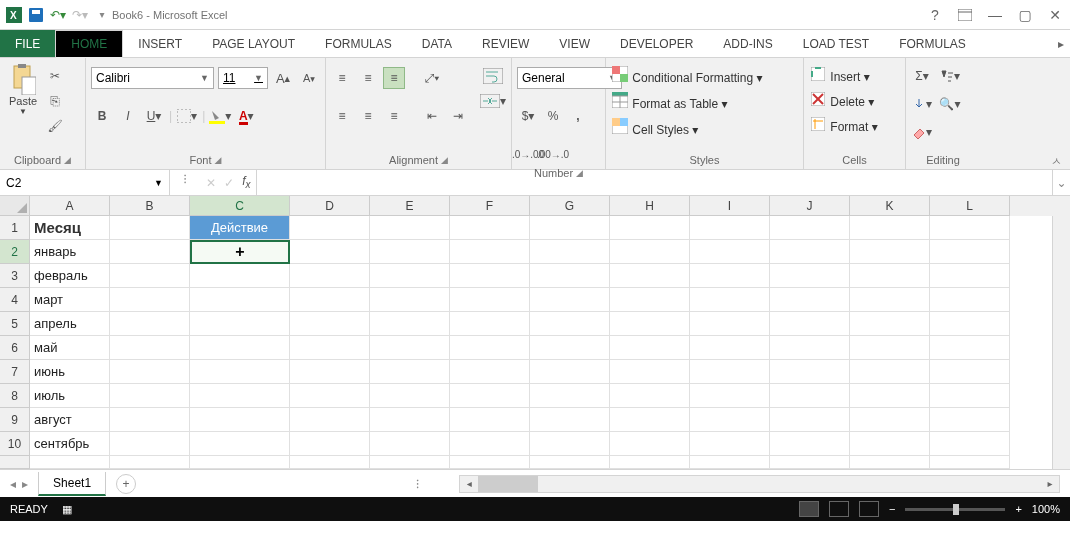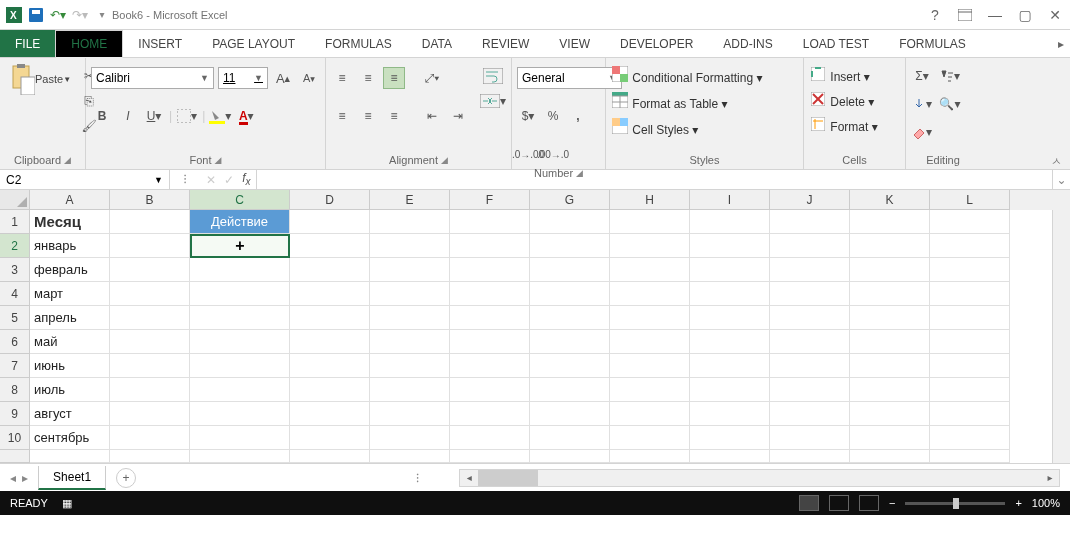--- a/index.html
+++ b/index.html
@@ -12,27 +12,27 @@
 .wincontrols span { width: 22px; height: 22px; display: flex; align-items: center; justify-content: center; color: #666; cursor: pointer; font-size: 14px; }
 .tabs { height: 28px; background: #fff; display: flex; align-items: stretch; border-bottom: 1px solid #d4d4d4; }
 .tab { padding: 0 15px; display: flex; align-items: center; color: #444; font-size: 12px; cursor: pointer; text-align: right; }
 .tab.file { background: #217346; color: #fff; }
 .tab.active { background: #000000; color: #217346; border-top: 1px solid #d4d4d4; border-left: 1px solid #d4d4d4; border-right: 1px solid #d4d4d4; border-bottom: 1px solid #f1f1f1; margin-bottom: -1px; }
 .ribbon { height: 112px; background: #f1f1f1; display: flex; border-bottom: 1px solid #d4d4d4; }
 .group { border-right: 1px solid #d4d4d4; display: flex; flex-direction: column; padding: 3px 5px; }
 .group-content { flex: 1; display: flex; align-items: flex-start; gap: 3px; }
 .group-label { text-align: center; font-size: 11px; color: #666; display: flex; justify-content: center; align-items: center; gap: 3px; padding-top:2px;}
 .launcher { font-size: 9px; color: #888; cursor: pointer; }
-.btn-lg { display: flex; flex-direction: row; align-items: center; justify-content: center; padding: 2px 4px; cursor: pointer; font-size: 11px; color:#444; }
+.btn-lg { display: flex; flex-direction: column; align-items: center; justify-content: center; padding: 2px 4px; cursor: pointer; font-size: 11px; color:#444; }
 .btn-sm { width: 22px; height: 22px; display: flex; align-items: center; justify-content: center; cursor: pointer; color:#555;}
 .btn-row { display: flex; }
 .font-box { display: flex; flex-direction: column; gap: 16px; padding-top:6px;}
 .combo { height: 22px; border: 1px solid #ababab; background: #fff; display: flex; align-items: center; padding: 0 4px; font-size: 12px; }
 .combo .dd { margin-left: auto; font-size: 9px; color: #666; }
-.formula-bar { height: 20px; display: flex; border-bottom: 1px solid #d4d4d4; }
+.formula-bar { height: 26px; display: flex; border-bottom: 1px solid #d4d4d4; }
 .namebox { width: 170px; border-right: 1px solid #d4d4d4; display: flex; align-items: center; padding: 0 6px; background: #fff; }
 .namebox .dd { margin-left: auto; font-size: 9px; }
 .fbar-btns { display: flex; align-items: center; padding: 0 6px; gap: 8px; border-right: 1px solid #d4d4d4; color: #ccc; }
 .fbar-input { flex: 1; padding: 0 6px; display: flex; align-items: center; }
 .grid-area { position: relative; height: 273px; overflow: hidden; }
 .grid-headrow { display: flex; height: 20px; background: #f0f0f0; }
 .corner { width: 30px; border-right: 1px solid #ccc; border-bottom: 1px solid #ccc; background:#e8e8e8; position:relative;}
 .corner::after{content:"";position:absolute;right:2px;bottom:2px;border:5px solid transparent;border-right-color:#b0b0b0;border-bottom-color:#b0b0b0;}
 .colhead { width: 80px; border-right: 1px solid #ccc; border-bottom: 1px solid #ccc; display: flex; align-items: center; justify-content: center; font-size: 12px; color: #444; background:#f0f0f0;}
 .colhead.sel { background: #d3e5cf; color:#217346;}

